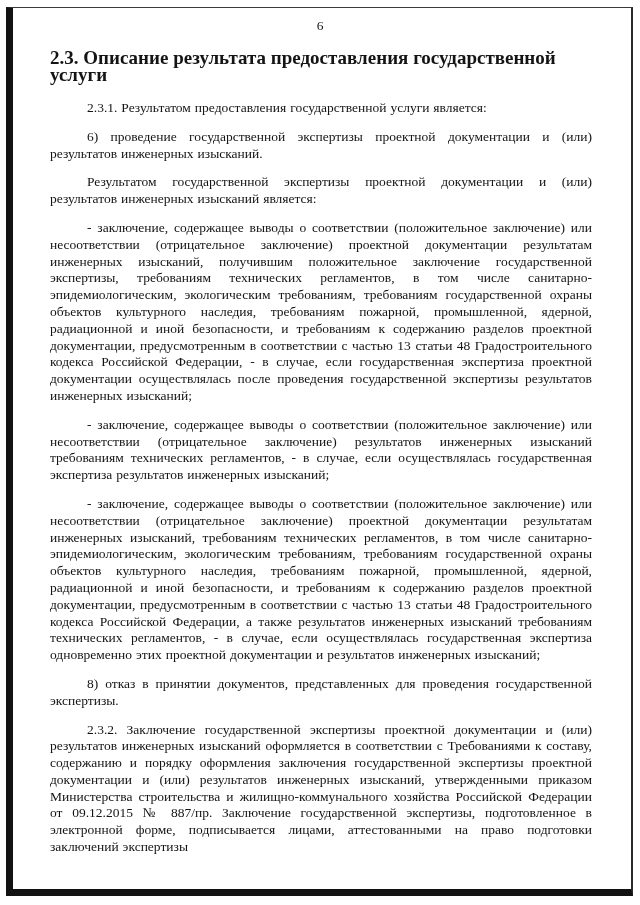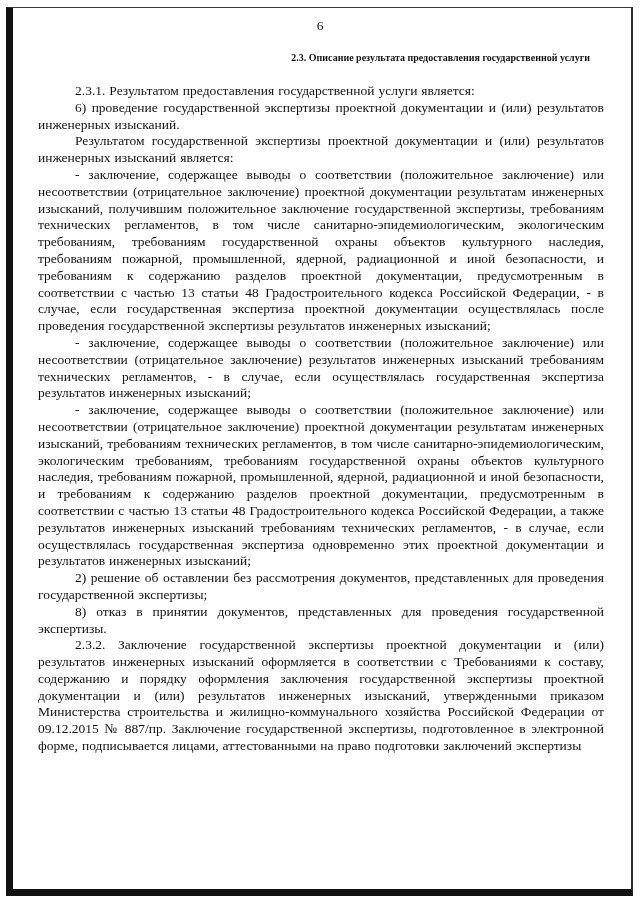--- a/index.html
+++ b/index.html
@@ -30,52 +30,51 @@
     border-left: 7px solid #121212;
     pointer-events: none;
   }
   .page-number {
     text-align: center;
     padding-top: 19px;
     font-size: 13.5px;
     line-height: 14px;
   }
   .heading {
-    font-size: 10px;
+    font-size: 19px;
     font-weight: bold;
-    text-align: right;
+    text-align: left;
     margin: 16px 50px 0 50px;
     line-height: 17px;
   }
   .content {
     margin: 17px 36px 0 38px;
     font-size: 13.5px;
     line-height: 16.8px;
     text-align: justify;
     word-spacing: 0.6px;
   }
   .content p {
-    margin: 0;
+    margin: 12px;
     text-indent: 37px;
   }
 </style>
 </head>
 <body>
 
 <div class="page">
   <div class="scan-frame"></div>
 
   <div class="page-number">6</div>
 
   <div class="heading">2.3. Описание результата предоставления государственной услуги</div>
 
   <div class="content">
     <p>2.3.1. Результатом предоставления государственной услуги является:</p>
     <p>6) проведение государственной экспертизы проектной документации и (или) результатов инженерных изысканий.</p>
     <p>Результатом государственной экспертизы проектной документации и (или) результатов инженерных изысканий является:</p>
     <p>- заключение, содержащее выводы о соответствии (положительное заключение) или несоответствии (отрицательное заключение) проектной документации результатам инженерных изысканий, получившим положительное заключение государственной экспертизы, требованиям технических регламентов, в том числе санитарно-эпидемиологическим, экологическим требованиям, требованиям государственной охраны объектов культурного наследия, требованиям пожарной, промышленной, ядерной, радиационной и иной безопасности, и требованиям к содержанию разделов проектной документации, предусмотренным в соответствии с частью 13 статьи 48 Градостроительного кодекса Российской Федерации, - в случае, если государственная экспертиза проектной документации осуществлялась после проведения государственной экспертизы результатов инженерных изысканий;</p>
     <p>- заключение, содержащее выводы о соответствии (положительное заключение) или несоответствии (отрицательное заключение) результатов инженерных изысканий требованиям технических регламентов, - в случае, если осуществлялась государственная экспертиза результатов инженерных изысканий;</p>
     <p>- заключение, содержащее выводы о соответствии (положительное заключение) или несоответствии (отрицательное заключение) проектной документации результатам инженерных изысканий, требованиям технических регламентов, в том числе санитарно-эпидемиологическим, экологическим требованиям, требованиям государственной охраны объектов культурного наследия, требованиям пожарной, промышленной, ядерной, радиационной и иной безопасности, и требованиям к содержанию разделов проектной документации, предусмотренным в соответствии с частью 13 статьи 48 Градостроительного кодекса Российской Федерации, а также результатов инженерных изысканий требованиям технических регламентов, - в случае, если осуществлялась государственная экспертиза одновременно этих проектной документации и результатов инженерных изысканий;</p>
-    <p>2) решение об оставлении без рассмотрения документов, представленных для проведения государственной экспертизы;</p>
     <p>8) отказ в принятии документов, представленных для проведения государственной экспертизы.</p>
     <p>2.3.2. Заключение государственной экспертизы проектной документации и (или) результатов инженерных изысканий оформляется в соответствии с Требованиями к составу, содержанию и порядку оформления заключения государственной экспертизы проектной документации и (или) результатов инженерных изысканий, утвержденными приказом Министерства строительства и жилищно-коммунального хозяйства Российской Федерации от 09.12.2015 № 887/пр. Заключение государственной экспертизы, подготовленное в электронной форме, подписывается лицами, аттестованными на право подготовки заключений экспертизы</p>
   </div>
 </div>
 
 </body></html>

